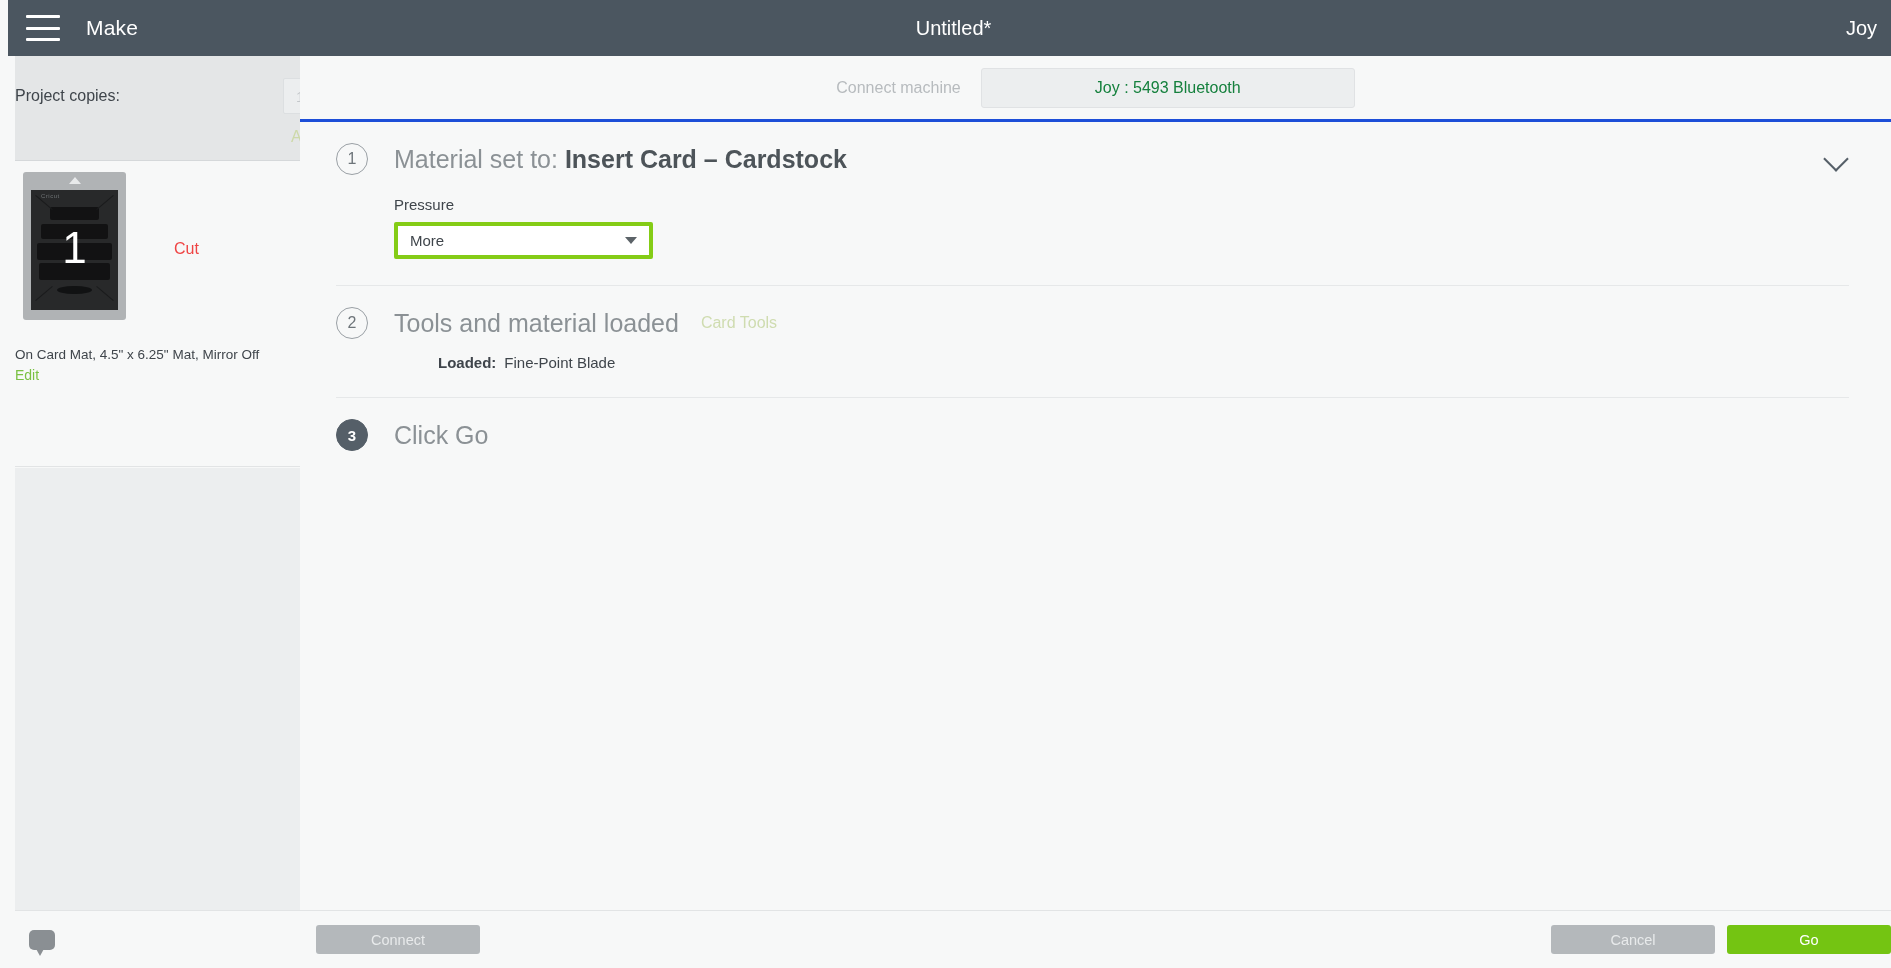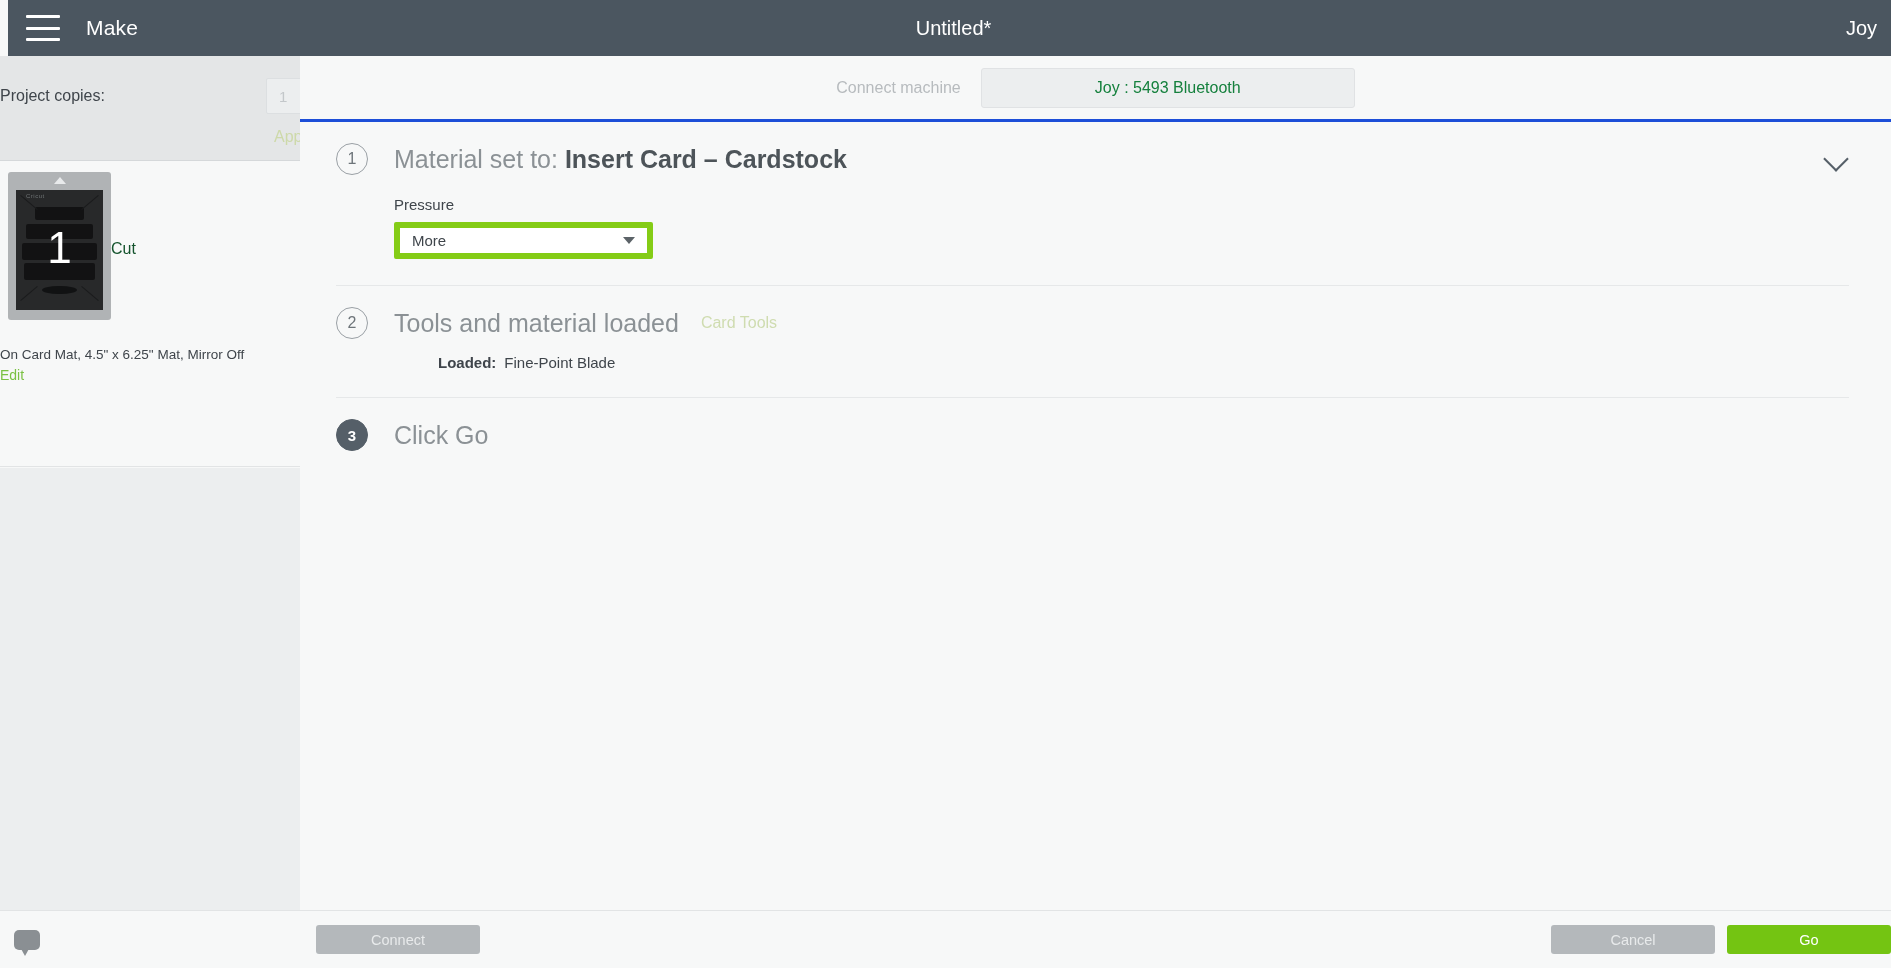--- a/index.html
+++ b/index.html
@@ -32,24 +32,24 @@
   .topbar-doc-title {
     position: absolute; left: 0; right: 0; text-align: center;
     font-size: 20px; color: #ffffff; pointer-events: none;
   }
   .topbar-machine {
     position: absolute; right: 22px; font-size: 20px; color: #ffffff;
   }
 
   
   .leftpanel {
-    position: absolute; top: 56px; left: 0;
+    position: absolute; top: 56px; left: 15px;
     width: 355px; height: 912px;
     background: #f7f8f8;
-    border-right: 5px solid #0f172a;
+    border-right: 3px solid #0f172a;
   }
   .copies-block {
     position: relative;
     height: 105px;
     background: #e4e6e7;
     border-bottom: 1px solid #d5d8da;
     padding: 22px 18px 0 0;
   }
   .copies-row { display: flex; align-items: center; }
   .copies-label {
@@ -128,22 +128,22 @@
   .ac2 { top: 12px; right: 2px; transform: rotate(-40deg); }
   .ac3 { bottom: 16px; left: 2px; transform: rotate(-40deg); }
   .ac4 { bottom: 16px; right: 2px; transform: rotate(40deg); }
   .mat-number {
     position: absolute; left: 0; right: 0; top: 48%;
     transform: translateY(-50%);
     text-align: center; font-size: 44px; color: #ffffff;
     font-weight: 300; line-height: 1;
   }
   .mat-op {
-    margin-top: 68px;
-    font-size: 16px; color: #14532d;
+    margin-left: 48px; margin-top: 68px;
+    font-size: 16px; color: #ef4444;
   }
   .mat-desc {
     margin-top: 24px; padding-left: 0;
     font-size: 13.5px; color: #3f454b; line-height: 1.7;
   }
   .mat-edit {
     font-size: 14px; color: #7ac143; cursor: pointer;
   }
 
   .leftpanel-rest {
@@ -216,21 +216,21 @@
   .chevron {
     position: absolute; right: 46px; top: 28px;
     width: 18px; height: 18px;
     border-right: 2px solid #555f68; border-bottom: 2px solid #555f68;
     transform: rotate(45deg); cursor: pointer;
   }
   .step-body { padding-left: 58px; padding-bottom: 26px; }
   .field-label { font-size: 15px; color: #3f454b; margin-bottom: 9px; }
   .pressure-select {
     width: 259px; height: 37px;
-    background: #ffffff; border: 6px solid #84cc16; border-radius: 2px;
+    background: #ffffff; border: 4px solid #84cc16; border-radius: 2px;
     display: flex; align-items: center; padding: 0 12px;
     font-size: 15px; color: #3f454b; cursor: pointer;
   }
   .pressure-select .caret {
     margin-left: auto;
     width: 0; height: 0;
     border-left: 6px solid transparent; border-right: 6px solid transparent;
     border-top: 7px solid #5c6368;
   }
   .loaded-line {

